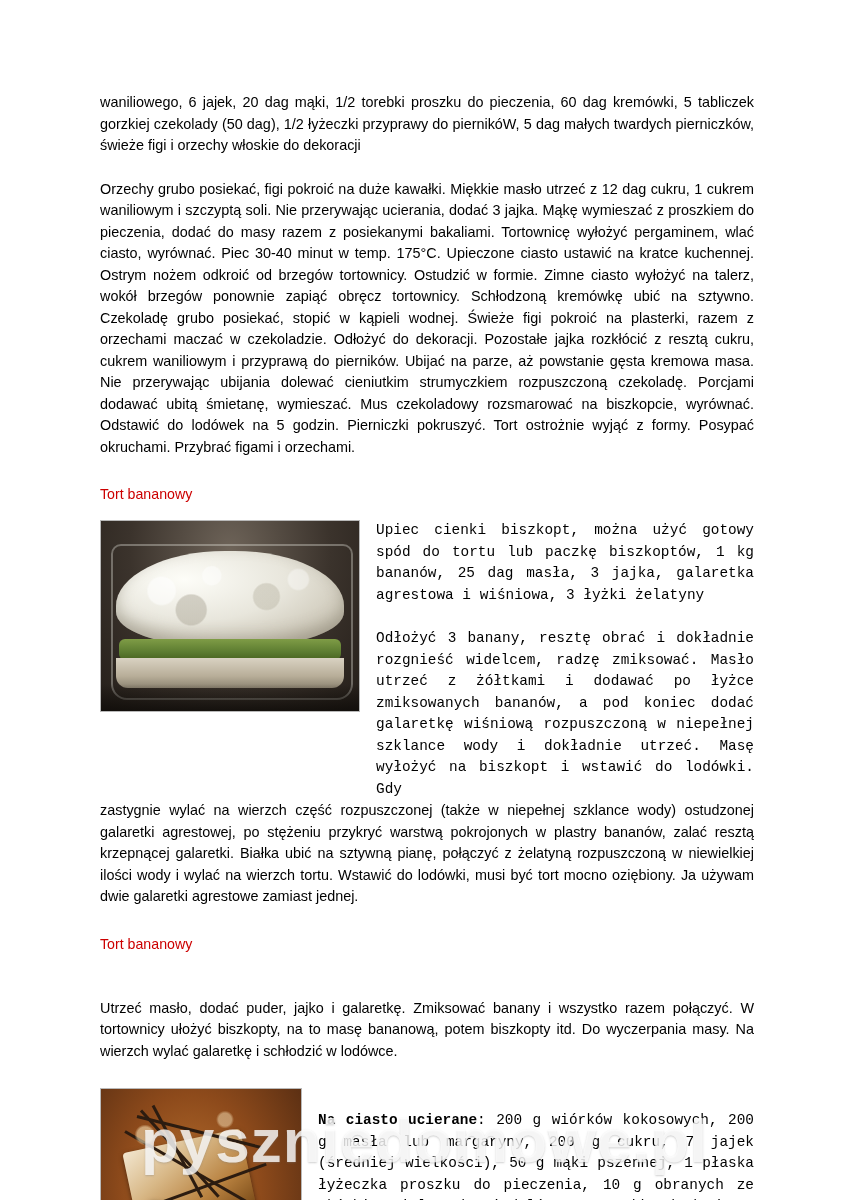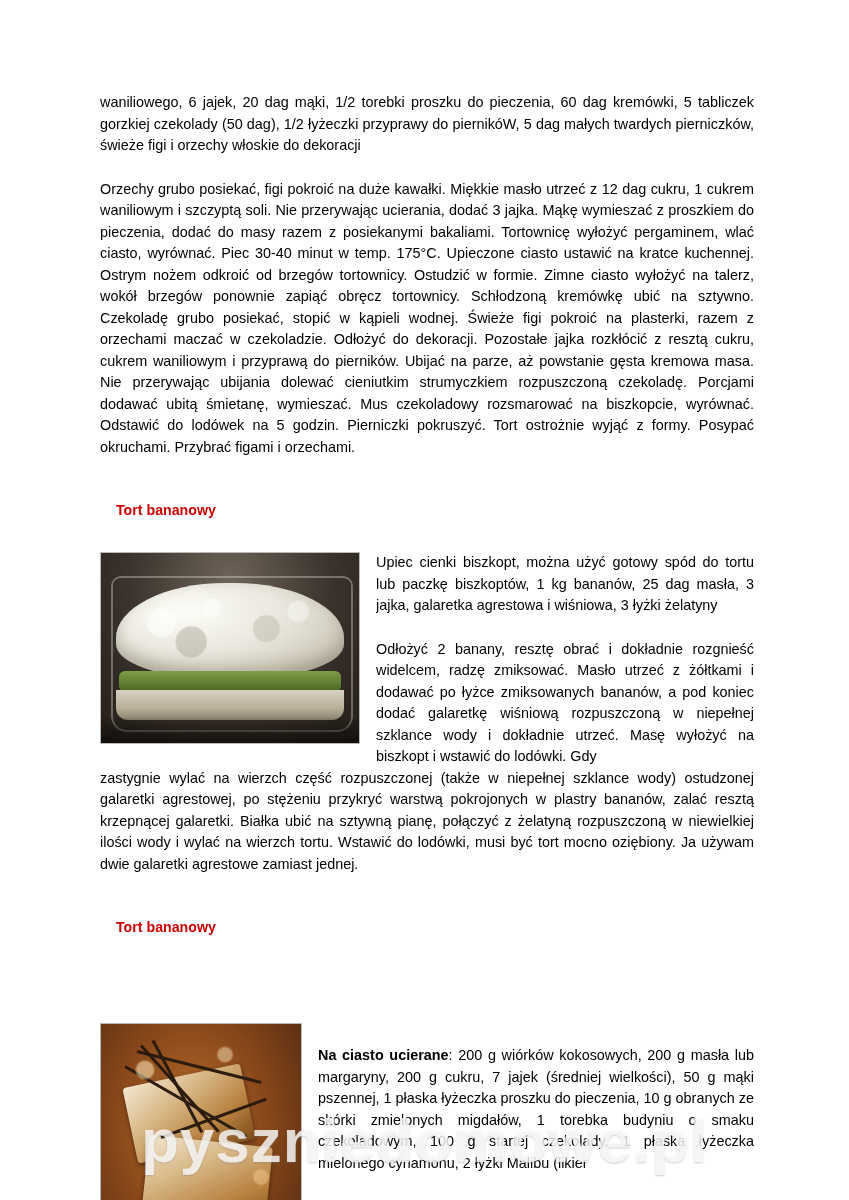--- a/index.html
+++ b/index.html
@@ -30,23 +30,23 @@
     color: #000000;
     text-align: justify;
     text-justify: inter-word;
     hyphens: none;
   }
   .gap-sm { height: 16px; }
   .gap-md { height: 22px; }
   .gap-lg { height: 26px; }
 
   h2.recipe-title {
-    margin: 16px;
+    margin: 0;
     font-size: 14.2px;
-    font-weight: bold;
+    font-weight: normal;
     color: #cc0000;
     line-height: 20px;
   }
 
   
   .float-block::after {
     content: "";
     display: block;
     clear: both;
   }
@@ -148,21 +148,21 @@
     position:absolute; left:0; top:0; width:100%; height:100%;
     background:
       radial-gradient(circle at 22% 18%, rgba(255,235,190,.55) 0 3%, transparent 4%),
       radial-gradient(circle at 62% 12%, rgba(255,240,200,.45) 0 2.5%, transparent 3.5%),
       radial-gradient(circle at 80% 60%, rgba(255,220,160,.4) 0 3%, transparent 4%);
   }
 
   .right-col {
     overflow: hidden;
   }
-  .right-col p.body-text { text-align: justify; }
+  .right-col p.body-text { text-align: justify; font-family: Liberation Mono, monospace; }
 
   .strong { font-weight: bold; }
 
   
   .watermark {
     position: absolute;
     left: 0;
     right: 0;
     top: 1105px;
     text-align: center;
@@ -201,35 +201,36 @@
         <div class="glass"></div>
         <div class="cream"></div>
         <div class="green"></div>
         <div class="base"></div>
         <div class="shadow"></div>
       </div>
 
       <div class="right-col">
         <p class="body-text">Upiec cienki biszkopt, można użyć gotowy spód do tortu lub paczkę biszkoptów, 1 kg bananów, 25 dag masła, 3 jajka, galaretka agrestowa i wiśniowa, 3 łyżki żelatyny</p>
         <div class="gap-md"></div>
-        <p class="body-text">Odłożyć 2 banany, resztę obrać i dokładnie rozgnieść widelcem, radzę zmiksować. Masło utrzeć z żółtkami i dodawać po łyżce zmiksowanych bananów, a pod koniec dodać galaretkę wiśniową rozpuszczoną w niepełnej szklance wody i dokładnie utrzeć. Masę wyłożyć na biszkopt i wstawić do lodówki. Gdy</p>
+        <p class="body-text">Odłożyć 3 banany, resztę obrać i dokładnie rozgnieść widelcem, radzę zmiksować. Masło utrzeć z żółtkami i dodawać po łyżce zmiksowanych bananów, a pod koniec dodać galaretkę wiśniową rozpuszczoną w niepełnej szklance wody i dokładnie utrzeć. Masę wyłożyć na biszkopt i wstawić do lodówki. Gdy</p>
       </div>
 
       <p class="body-text">zastygnie wylać na wierzch część rozpuszczonej (także w niepełnej szklance wody) ostudzonej galaretki agrestowej, po stężeniu przykryć warstwą pokrojonych w plastry bananów, zalać resztą krzepnącej galaretki. Białka ubić na sztywną pianę, połączyć z żelatyną rozpuszczoną w niewielkiej ilości wody i wylać na wierzch tortu. Wstawić do lodówki, musi być tort mocno oziębiony. Ja używam dwie galaretki agrestowe zamiast jednej.</p>
     </div>
 
     <div class="gap-lg"></div>
 
     <h2 class="recipe-title">Tort bananowy</h2>
 
     <div class="gap-md"></div>
 
 
     <div class="gap-md"></div>
 
+    <p class="body-text">Utrzeć masło, dodać puder, jajko i galaretkę. Zmiksować banany i wszystko razem połączyć. W tortownicy ułożyć biszkopty, na to masę bananową, potem biszkopty itd. Do wyczerpania masy. Na wierzch wylać galaretkę i schłodzić w lodówce.</p>
 
     <div class="gap-lg"></div>
 
     <div class="float-block">
       <div class="photo photo-2">
         <div class="bg"></div>
         <div class="slice s1"></div>
         <div class="slice s2"></div>
 
         <div class="stick" style="left:18%; top:10%; width:64%; transform: rotate(14deg);"></div>

